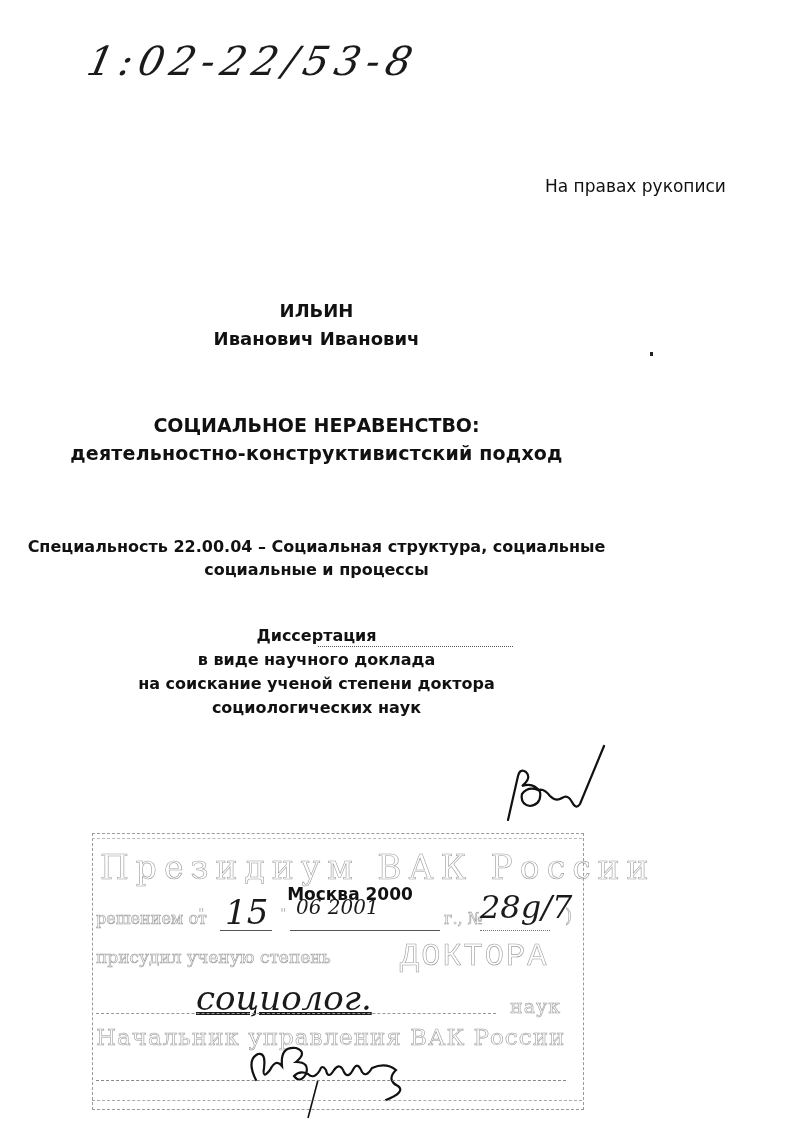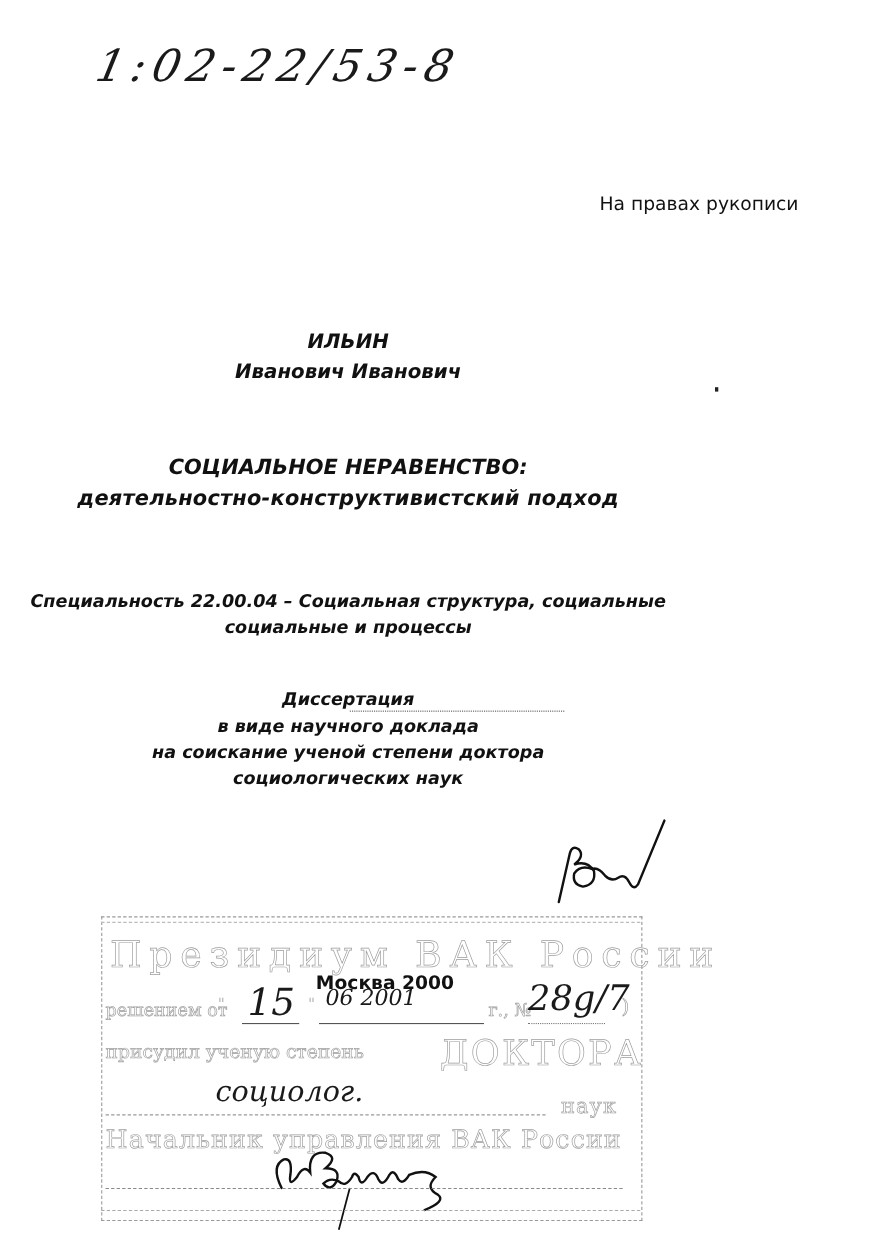--- a/index.html
+++ b/index.html
@@ -2,21 +2,21 @@
 <html><head>
 <meta charset="utf-8">
 <style>
   html, body { margin:0; padding:0; }
   body {
     width:798px; height:1132px; background:#ffffff; position:relative; overflow:hidden;
     font-family:"DejaVu Sans", "Liberation Sans", sans-serif; color:#111;
   }
   .abs { position:absolute; }
   .hand { font-family:"DejaVu Serif", serif; font-style:italic; color:#1a1a1a; }
-  .center { left:0; width:633px; text-align:center;font-style:italic; }
+  .center { left:0; width:633px; text-align:center; }
   .bold { font-weight:bold; }
 
   #archive-code { left:88px; top:38px; font-size:40px; letter-spacing:6px; font-weight:normal; transform:skewX(-12deg); }
   #manuscript-note { left:545px; top:138px; font-size:17px;margin-top:38px; }
   #author-surname { top:300px; font-size:18px; }
   #author-name { top:328px; font-size:18px; }
   #stray-dot { left:650px; top:352px; width:3px; height:4px; background:#222; }
   #title-main { top:414px; font-size:19px; }
   #title-sub { top:442px; font-size:19px; letter-spacing:0.2px; }
   #spec-line1 { top:537px; font-size:16px; }
@@ -40,22 +40,22 @@
   #stamp-month-year { left:296px; top:895px; font-size:20px; }
   #stamp-number { left:480px; top:888px; font-size:32px; }
   #stamp-day-line { left:220px; top:930px; width:52px; border-top:1px solid #555; }
   #stamp-date-line { left:290px; top:930px; width:150px; border-top:1px solid #555; }
   #stamp-num-line { left:480px; top:930px; width:70px; border-top:1px dotted #777; }
   #stamp-quote1 { left:198px; top:905px; font-size:14px; color:#bbb; }
   #stamp-quote2 { left:280px; top:905px; font-size:14px; color:#bbb; }
   #stamp-g-no { left:444px; top:909px; font-size:16px; }
   #stamp-paren { left:565px; top:905px; font-size:18px; }
   #stamp-awarded { left:96px; top:947px; font-size:17px; }
-  #stamp-degree { left:400px; top:938px; font-size:32px; letter-spacing:2px; }
-  #stamp-field-hand { left:196px; top:978px; font-size:26px; }
+  #stamp-degree { left:400px; top:938px; font-size:32px; letter-spacing:2px;font-family:Liberation Mono, monospace; }
+  #stamp-field-hand { left:196px; top:978px; font-size:34px;text-decoration:underline; }
   #stamp-field-line { left:96px; top:1013px: width:400px; }
   #stamp-field-line { left:96px; top:1013px; width:400px; border-top:1px dashed #999; }
   #stamp-sciences { left:510px; top:995px; font-size:19px; letter-spacing:1px; }
   #stamp-head { left:96px; top:1024px; font-size:23px; letter-spacing:1px;text-align:center; }
   #stamp-head-signature { left:236px; top:1040px; width:190px; height:80px; }
   #stamp-sign-line { left:96px; top:1080px; width:470px; border-top:1px dashed #888; }
   #stamp-bottom-line { left:92px; top:1100px; width:490px; border-top:1px dashed #aaa; }
 </style>
 </head>
 <body>

